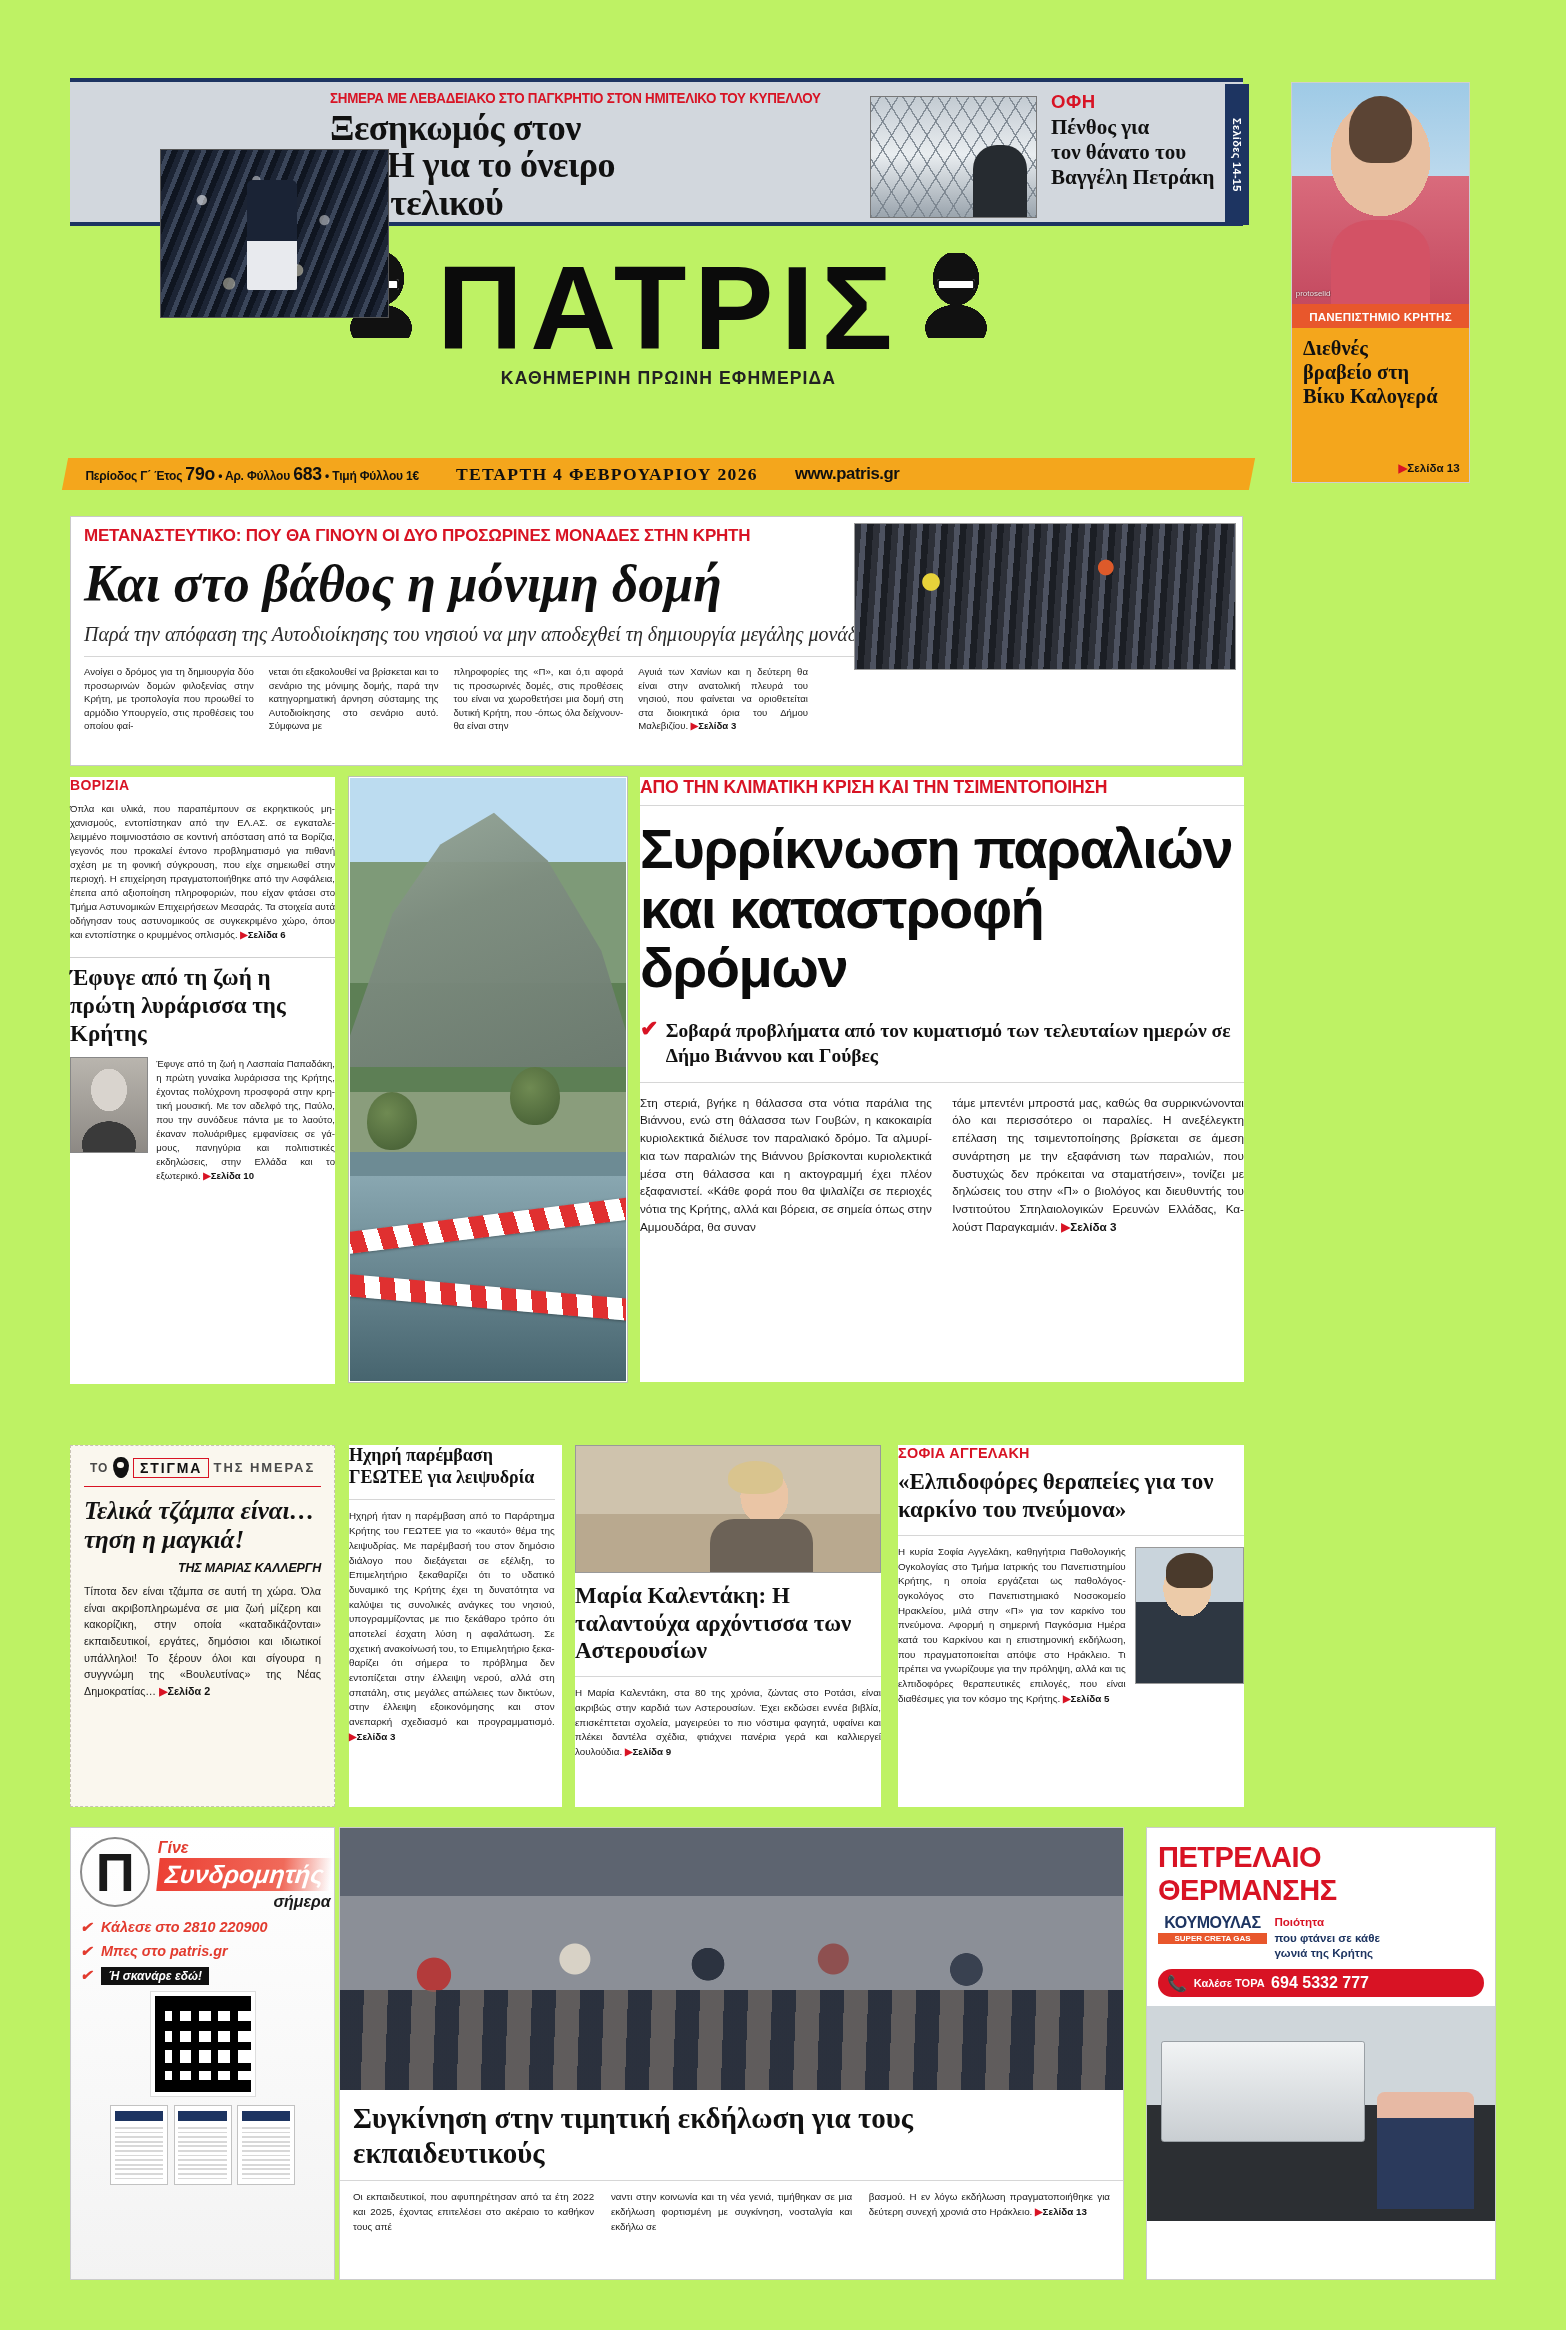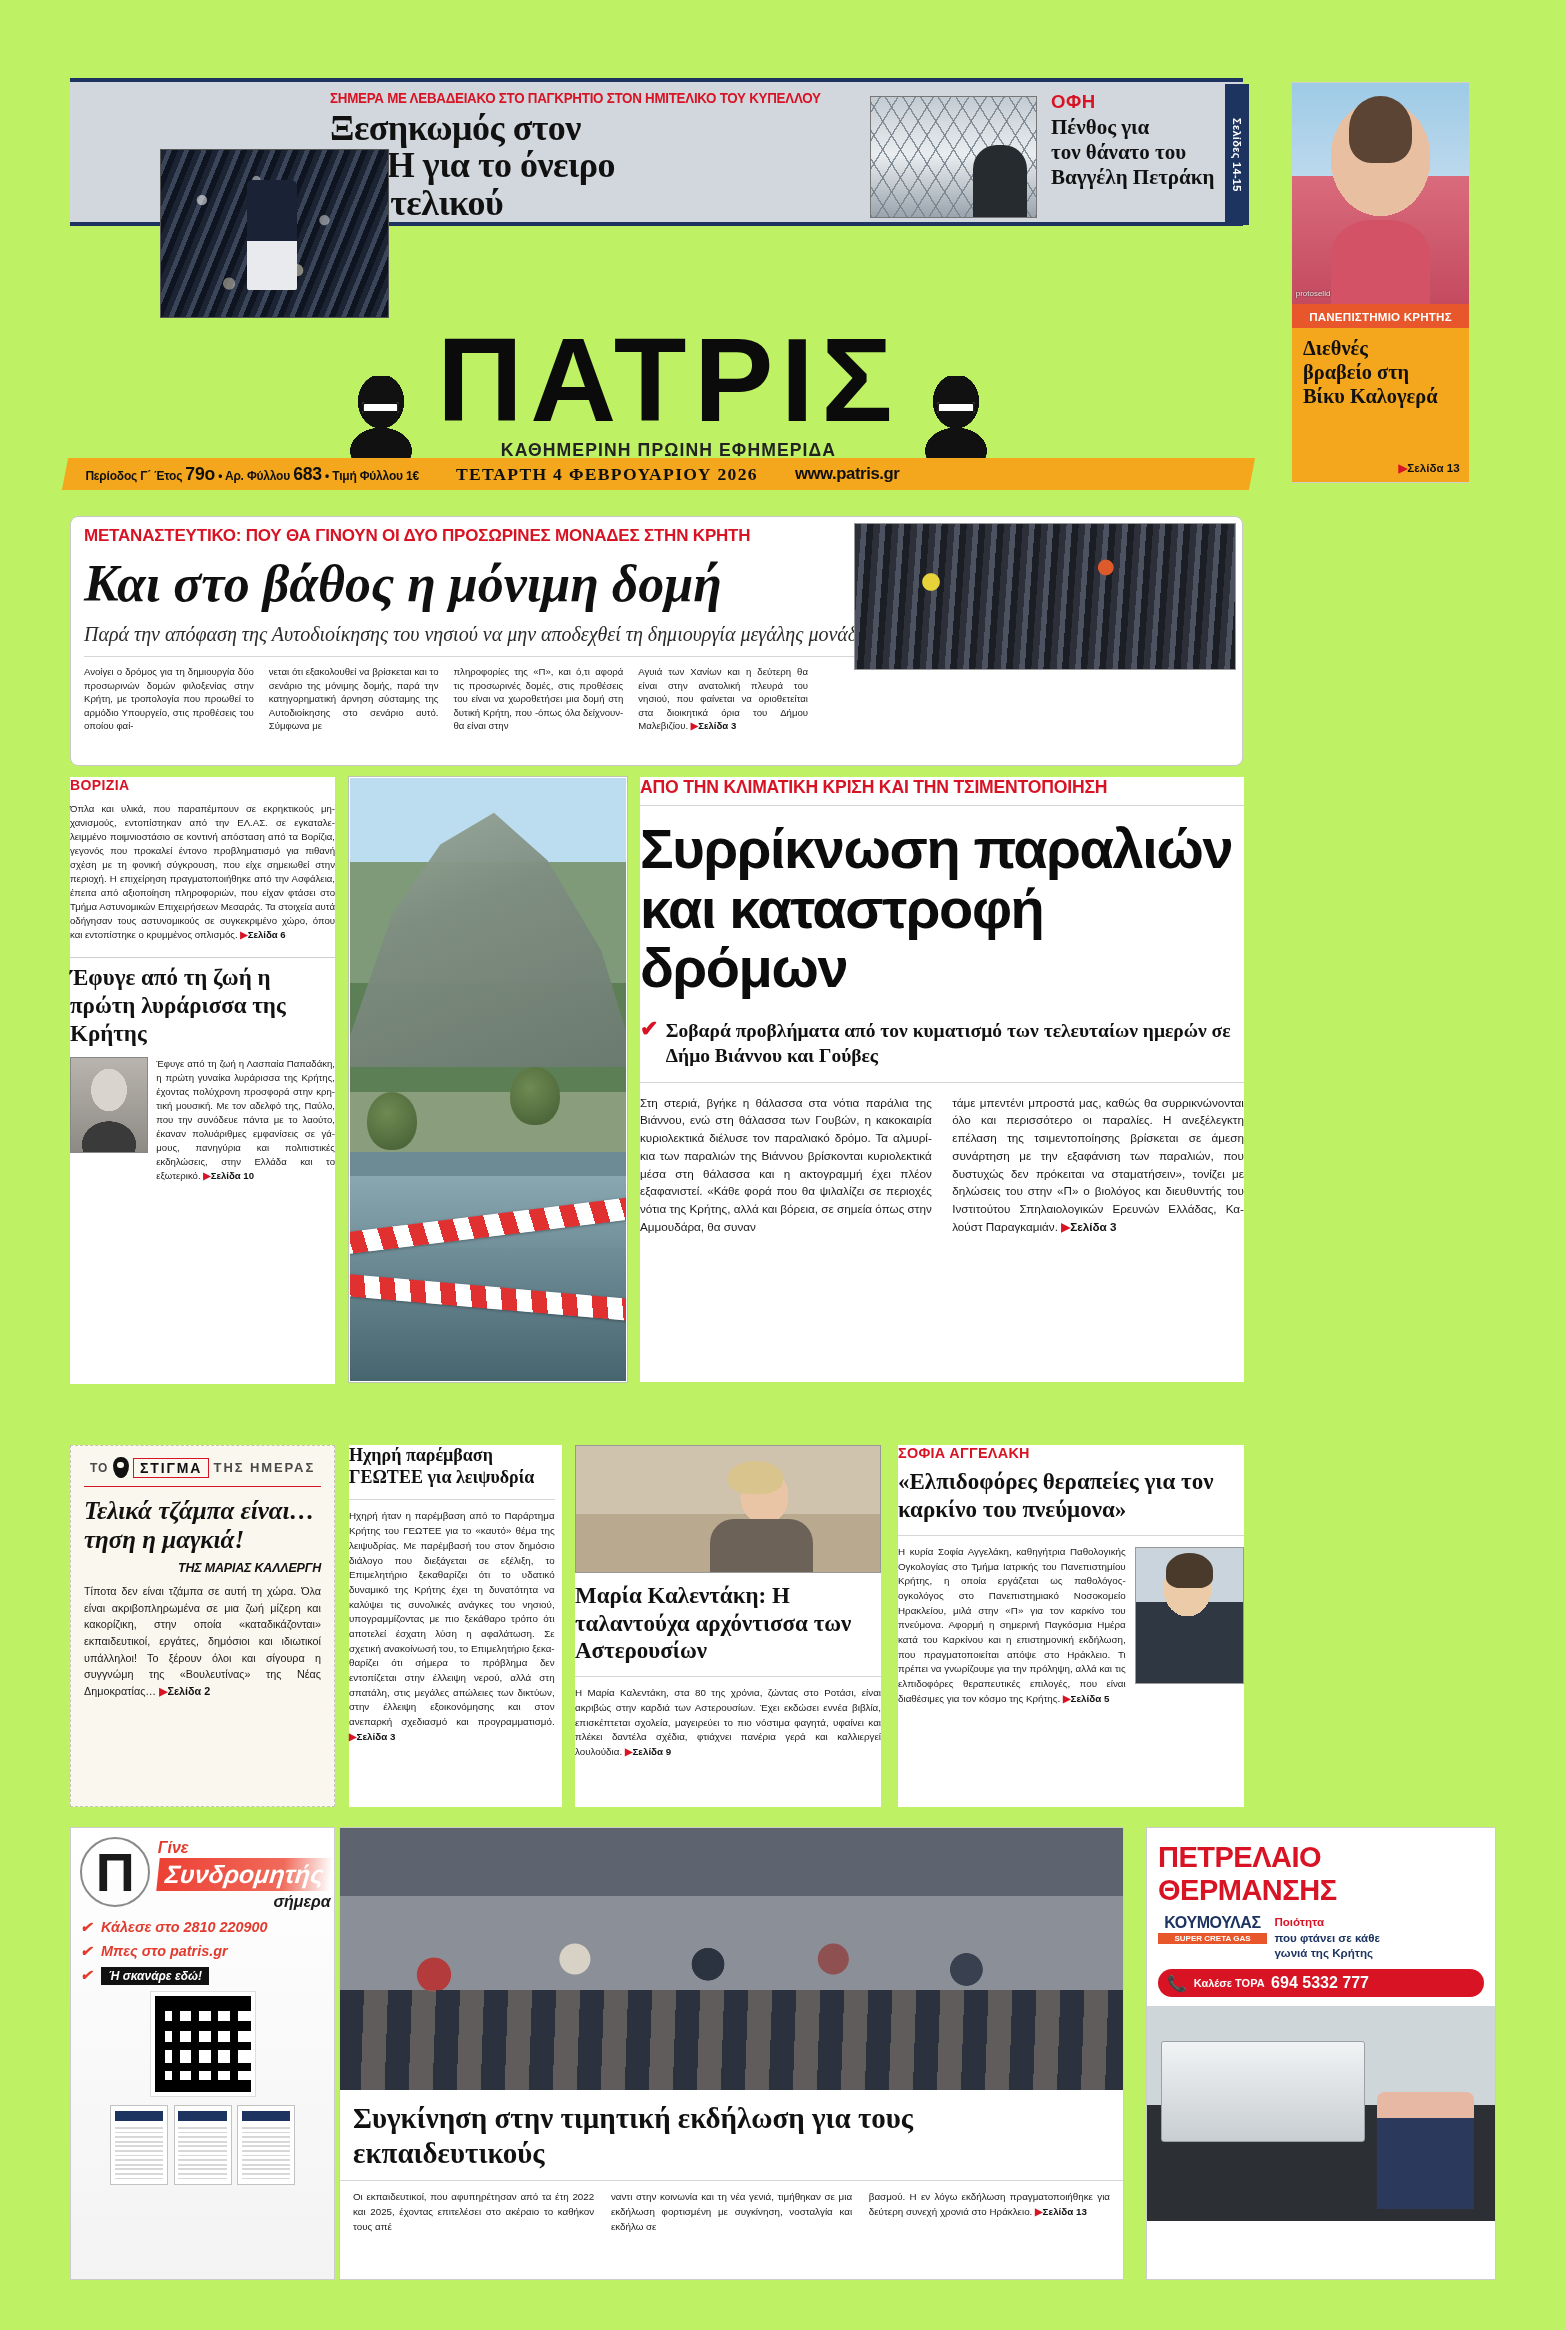--- a/index.html
+++ b/index.html
@@ -177,24 +177,24 @@
   }
   .pp-page {
     position: absolute; right: 9.3px; bottom: 7.4px;
     font-size: 11.6px; font-weight: 700; color: #111;
   }
   .pp-page .arrow { color: #d81324; }
 
   
   .masthead {
     position: absolute;
-    left: 70px; top: 275px;
+    left: 70px; top: 253px;
     width: 1197px; height: 186px;
     display: flex;
-    align-items: flex-end;
+    align-items: flex-start;
     justify-content: center;
   }
   .bust {
     width: 72px; height: 85px;
     background:
       radial-gradient(ellipse 24px 28px at 50% 30%, #111 0 96%, transparent 97%),
       radial-gradient(ellipse 32px 24px at 50% 88%, #111 0 96%, transparent 97%);
     position: relative;
     flex: none;
   }
@@ -256,21 +256,20 @@
     white-space: nowrap;
   }
 
   
   .frame { position: absolute; border: 0.9px solid #c9c9c9; background: #fff; }
 
   
   .lead {
     left: 70px; top: 516px; width: 1173px; height: 250px;
     padding: 9.3px 13px 0 13px;
-    border-radius: 8px;
   }
   .lead-kicker {
     color: #d81324;
     font-size: 17px;
     font-weight: 600;
     letter-spacing: -0.2px;
   }
   .lead-head {
     font-family: "Liberation Serif", serif;
     font-style: italic;

